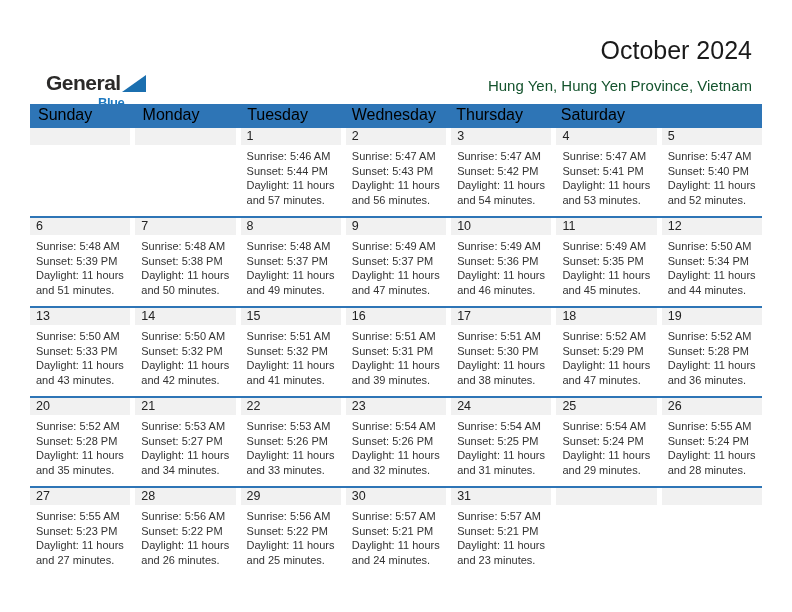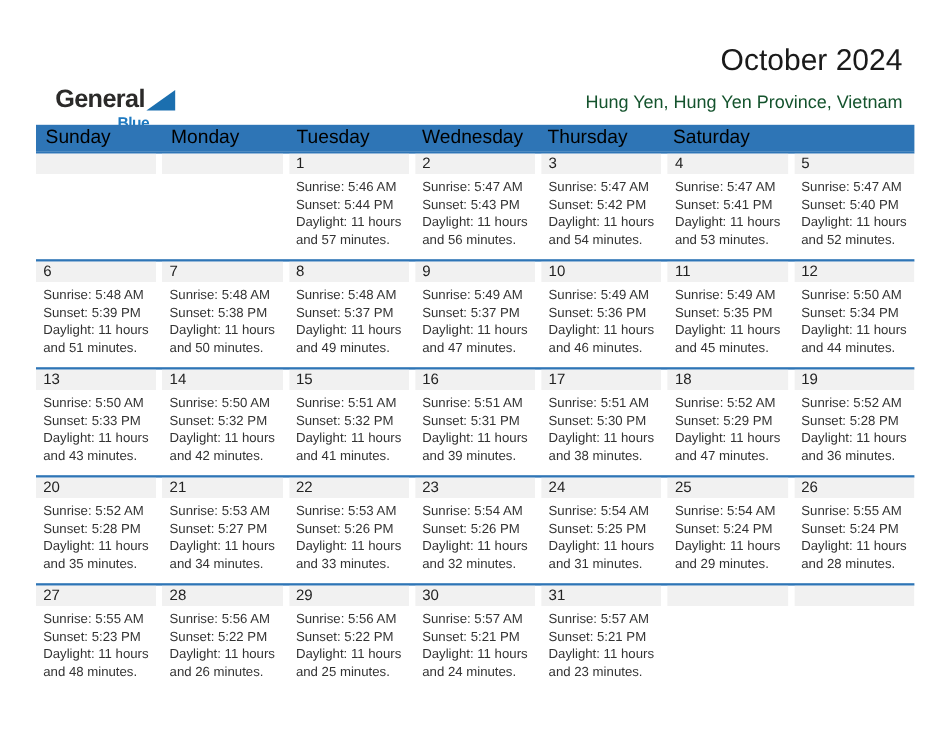--- a/index.html
+++ b/index.html
@@ -317,21 +317,21 @@
             </div>
           </div>
         </div>
         <div class="week-row">
           <div class="day-cell">
             <div class="day-num">27</div>
             <div class="day-lines">
               <div>Sunrise: 5:55 AM</div>
               <div>Sunset: 5:23 PM</div>
               <div>Daylight: 11 hours</div>
-              <div>and 48 minutes.</div>
+              <div>and 27 minutes.</div>
             </div>
           </div>
           <div class="day-cell">
             <div class="day-num">28</div>
             <div class="day-lines">
               <div>Sunrise: 5:56 AM</div>
               <div>Sunset: 5:22 PM</div>
               <div>Daylight: 11 hours</div>
               <div>and 26 minutes.</div>
             </div>

